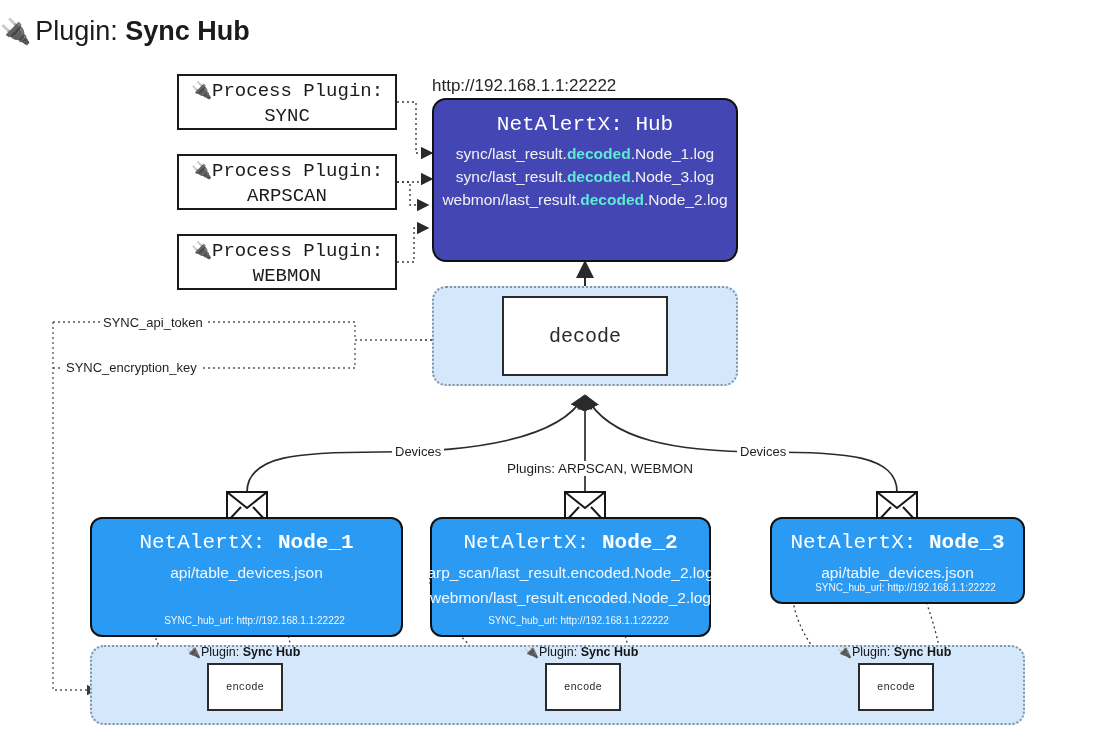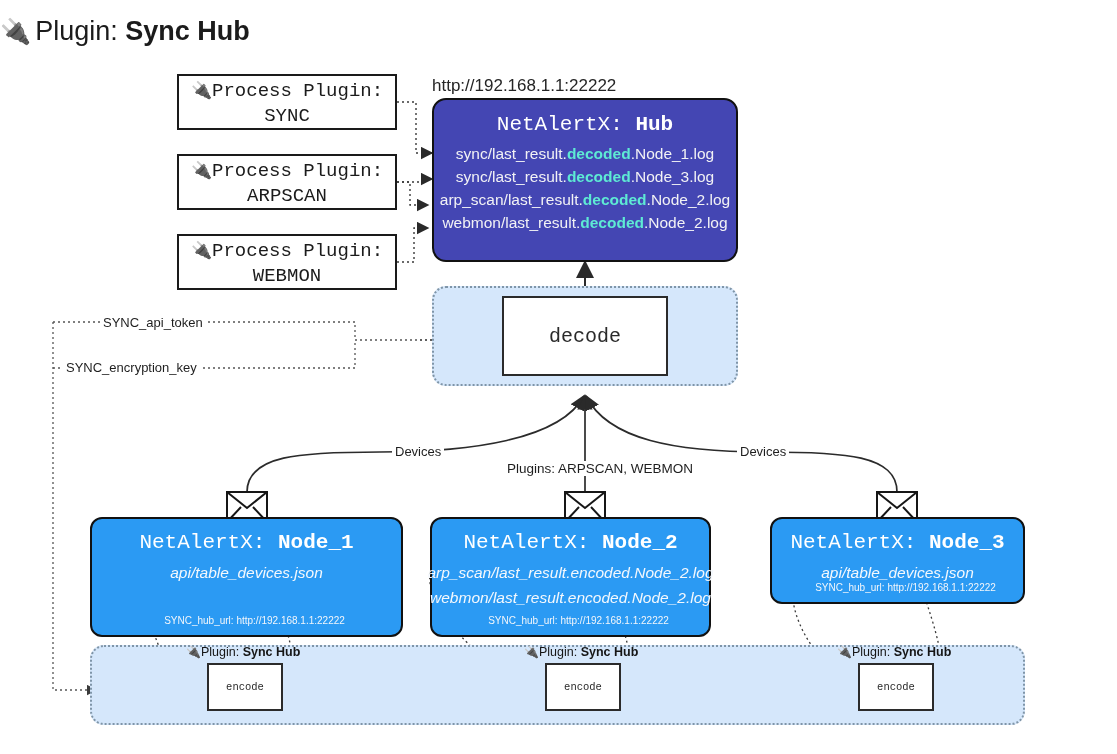--- a/index.html
+++ b/index.html
@@ -67,21 +67,21 @@
     border-radius: 14px;
     color: #ffffff;
   }
   #hub .hub-title {
     font-family: "Liberation Mono", monospace;
     font-size: 21px;
     text-align: center;
     margin-top: 13px;
     white-space: nowrap;
   }
-  #hub .hub-title .strong { font-weight: bold; text-align: right; }
+  #hub .hub-title .strong { font-weight: normal; text-align: right; }
   #hub .loglines {
     margin-top: 9px;
     display: flex;
     flex-direction: column;
     gap: 5px;
   }
   #hub .logline {
     font-size: 15.5px;
     color: #f2f2f5;
     white-space: nowrap;
@@ -132,21 +132,20 @@
     margin-top: 12px;
     white-space: nowrap;
   }
   .nodebox .node-title .strong { font-weight: bold; }
   .nodebox .node-lines {
     margin-top: 10px;
     display: flex;
     flex-direction: column;
     gap: 7px;
     align-items: center;
-    font-style: italic;
   }
   .nodebox .node-line {
     font-size: 15.5px;
     color: #f4f8fd;
     white-space: nowrap;
   }
   .nodebox .node-foot {
     position: absolute;
     bottom: 9px;
     left: 0; right: 0;
@@ -258,21 +257,20 @@
     <div class="l2">WEBMON</div>
   </div>
 
   <div id="hub-url" style="left:432px; top:76px; width:306px;">http://192.168.1.1:22222</div>
 
   <div class="node" id="hub" style="left:432px; top:98px; width:306px; height:164px;">
     <div class="hub-title"><span>NetAlertX: </span><span class="strong">Hub</span></div>
     <div class="loglines">
       <div class="logline"><span>sync/last_result.</span><b>decoded</b><span>.Node_1.log</span></div>
       <div class="logline"><span>sync/last_result.</span><b>decoded</b><span>.Node_3.log</span></div>
-      <div class="logline"><span>arp_scan/last_result.</span><b>decoded</b><span>.Node_2.log</span></div>
       <div class="logline"><span>webmon/last_result.</span><b>decoded</b><span>.Node_2.log</span></div>
     </div>
   </div>
 
   <div class="node bluebox" style="left:432px; top:286px; width:306px; height:100px;"></div>
   <div class="node whitebox" id="decode-box" style="left:502px; top:296px; width:166px; height:80px;">
     <span>decode</span>
   </div>
 
   <div class="edge-label" style="left:100px; top:315px;">SYNC_api_token</div>

